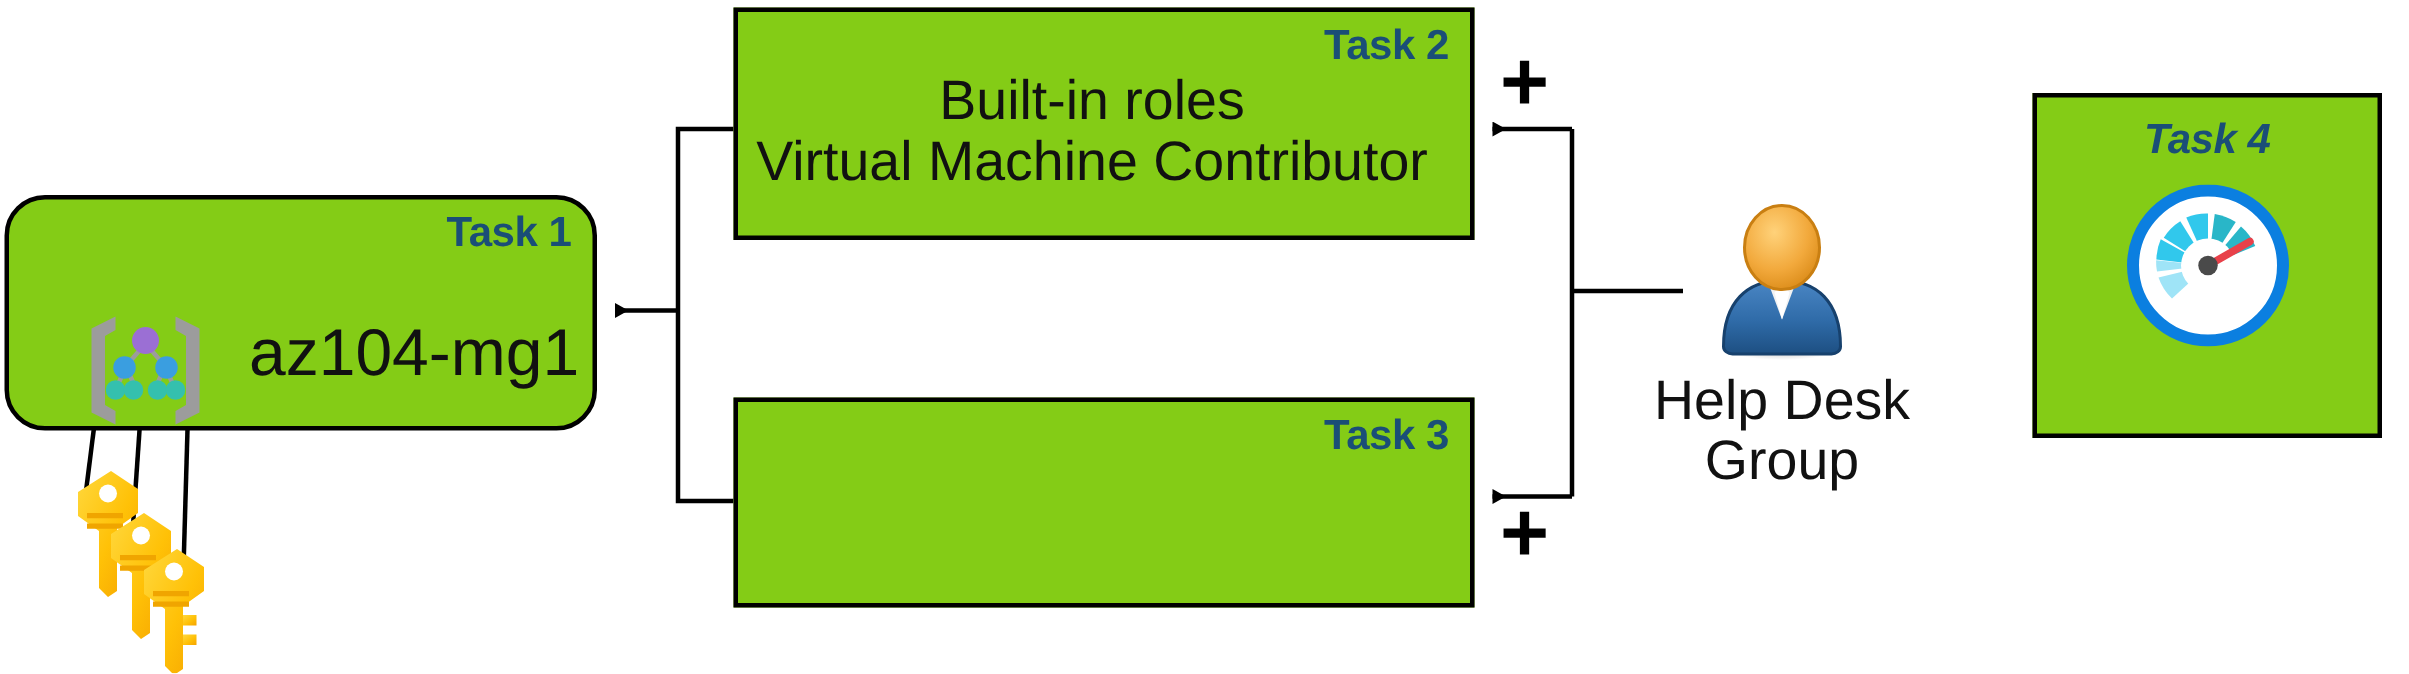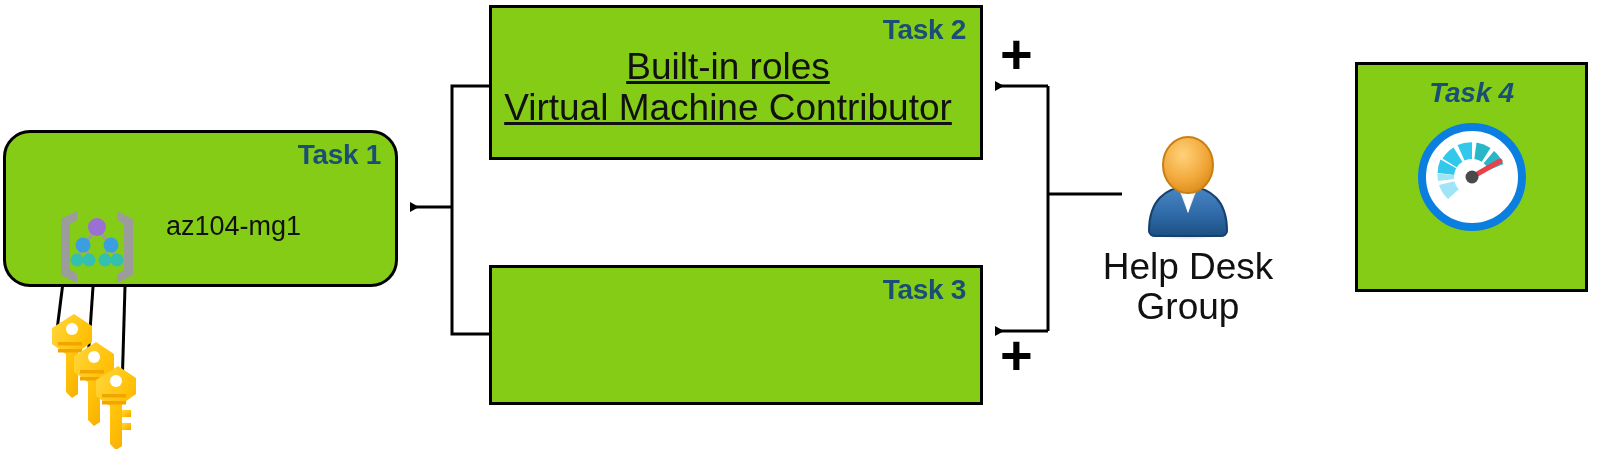--- a/index.html
+++ b/index.html
@@ -40,30 +40,29 @@
   }
   .box-text {
     position: absolute;
     left: 0;
     right: 16px;
     text-align: center;
     font-size: 37px;
     color: #111111;
     line-height: 1.12;
     white-space: pre-line;
-    text-decoration: underline;
   }
 
   
   #task1 { left: 3px; top: 130px; width: 395px; height: 157px; border-radius: 27px; }
   #task1 .mg-name {
     position: absolute;
     left: 160px;
     top: 78px;
-    font-size: 27px;
+    font-size: 44px;
     color: #111;
     white-space: nowrap;
   }
   #mg-icon {
     position: absolute;
     left: 45px;
     top: 68px;
     width: 92px;
     height: 92px;
   }

